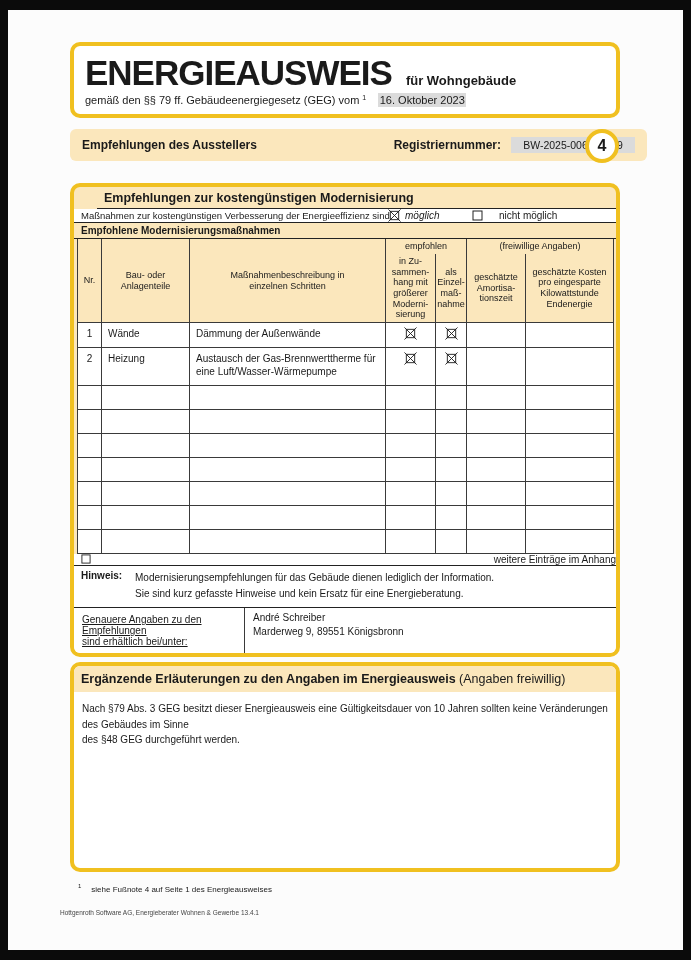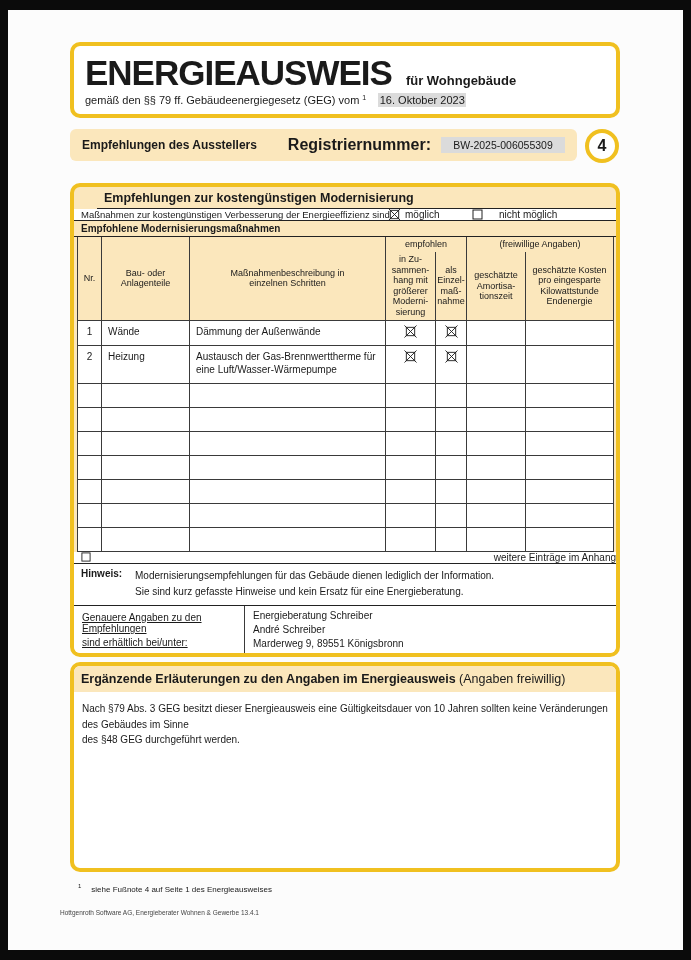--- a/index.html
+++ b/index.html
@@ -20,38 +20,38 @@
   .header-box{position:absolute;left:62px;top:32px;width:550px;height:76px;
     border:4px solid var(--accent-gold);border-radius:10px;background:#fff;overflow:hidden;}
   .title-row{display:flex;align-items:baseline;padding:9px 0 0 11px;}
   .main-title{font-size:35px;font-weight:bold;letter-spacing:-1px;line-height:1;}
   .building-type{font-size:13px;font-weight:bold;margin-left:14px;}
   .law-row{display:flex;align-items:center;padding:3px 0 0 11px;font-size:11px;}
   .law-row sup{font-size:7px;margin:0 4px 6px 3px;}
   .date-box{background:var(--value-gray);font-size:11px;padding:1px 0;width:88px;text-align:center;margin-left:8px;}
 
   
-  .issuer-band{position:absolute;left:62px;top:119px;width:507px;height:32px;background:var(--cream);
+  .issuer-band{position:absolute;left:62px;top:119px;width:577px;height:32px;background:var(--cream);
     border-radius:6px;display:flex;align-items:center;padding:0 12px;}
   .band-title{font-size:12px;font-weight:bold;}
-  .reg-label{font-size:16px;font-weight:bold;margin-left:auto;margin-right:10px;}
+  .reg-label{font-size:12px;font-weight:bold;margin-left:auto;margin-right:10px;}
   .reg-box{background:var(--value-gray);font-size:10.5px;width:124px;text-align:center;padding:2px 0;}
   .page-circle{position:absolute;left:577px;top:119px;width:34px;height:34px;border:4px solid var(--accent-gold);
     border-radius:50%;background:#fff;display:flex;align-items:center;justify-content:center;
     font-size:16px;font-weight:bold;}
 
   
   .main-box{position:absolute;left:62px;top:173px;width:550px;height:474px;
     border:4px solid var(--accent-gold);border-radius:10px;background:var(--cream);
     overflow:hidden;display:flex;flex-direction:column;}
   .sec-title{font-size:12.5px;font-weight:bold;padding:4px 7px 3px;border-bottom:1px solid #222;margin-left:23px;}
   .statement-row{background:#fff;border-bottom:1px solid #222;height:20px;position:relative;
     display:flex;align-items:center;font-size:9.5px;padding-left:7px;}
   .opt{position:absolute;display:flex;align-items:center;gap:4px;font-size:10px;}
-  .opt1{left:314px;} .opt2{left:398px;gap:16px;}
+  .opt1{left:314px;font-style:italic;} .opt2{left:398px;gap:16px;}
   .caption-row{font-size:10px;font-weight:bold;padding:2px 7px;border-bottom:1px solid #222;}
 
   table{width:calc(100% - 6px);margin:0 3px;border-collapse:collapse;table-layout:fixed;}
   th,td{border:1px solid var(--line-dark);}
   thead th{background:transparent;font-size:9px;font-weight:normal;text-align:center;
     vertical-align:middle;padding:2px 1px;border-top:none;line-height:1.18;}
   .group-cell{border-bottom:none;height:15px;margin-top:28px;}
   thead tr.sub th{border-top:none;}
   tbody td{background:#fff;font-size:10px;vertical-align:top;padding:4px 6px 2px;line-height:1.3;}
   tbody td.center{text-align:center;padding-left:1px;padding-right:1px;}
@@ -302,21 +302,20 @@
           <div>Sie sind kurz gefasste Hinweise und kein Ersatz für eine Energieberatung.</div>
         </div>
       </div>
 
       <div class="details-row">
         <div class="details-left">
           <div>Genauere Angaben zu den Empfehlungen</div>
           <div>sind erhältlich bei/unter:</div>
         </div>
         <div class="details-right">
-          <div>Energieberatung Schreiber</div>
           <div>André Schreiber</div>
           <div>Marderweg 9, 89551 Königsbronn</div>
         </div>
       </div>
     </div>
 
     <div class="supp-box">
       <div class="supp-title">
         <span class="b">Ergänzende Erläuterungen zu den Angaben im Energieausweis</span>
         <span>(Angaben freiwillig)</span>

